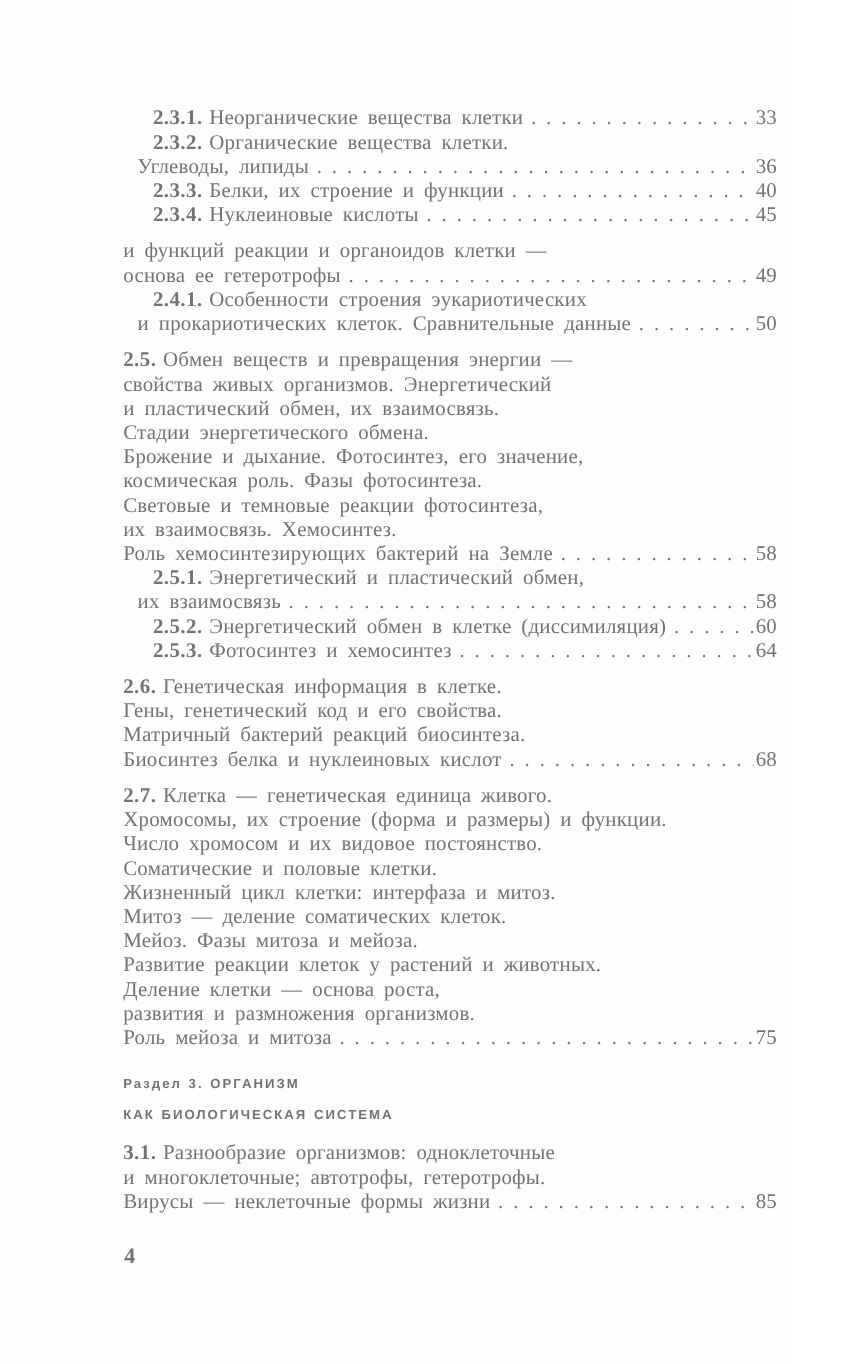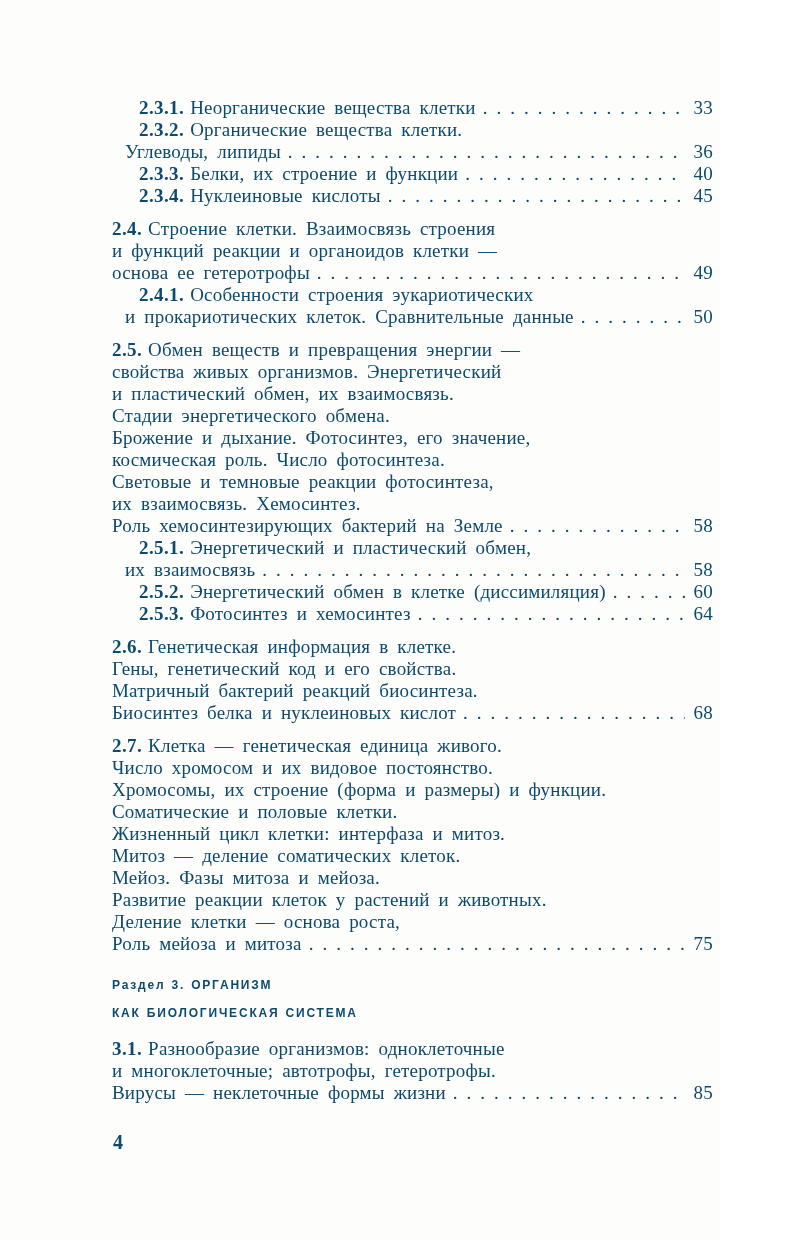--- a/index.html
+++ b/index.html
@@ -6,21 +6,21 @@
     margin: 0;
     padding: 0;
     background: #ffffff;
   }
   .page {
     position: relative;
     width: 720px;
     height: 1240px;
     background: #fdfdfb;
     font-family: "Liberation Serif", "DejaVu Serif", serif;
-    color: #0c4a6e;
+    color: #737373;
     overflow: hidden;
   }
   .toc {
     position: absolute;
     left: 112px;
     top: 97px;
     width: 601px;
     font-size: 19px;
     line-height: 22px;
     word-spacing: 0.21em;
@@ -47,21 +47,20 @@
     white-space: nowrap;
     margin: 0 2px 0 7px;
   }
   .leader::after {
     content: "..........................................................";
     letter-spacing: 9px;
   }
   .pg {
     flex: none;
     min-width: 26px;
-    text-align: right;
   }
   .section {
     font-family: "Liberation Sans", "DejaVu Sans", sans-serif;
     font-weight: bold;
     font-size: 12px;
     line-height: 28px;
     letter-spacing: 1.8px;
     word-spacing: 0.08em;
     margin-top: 16px;
     margin-bottom: 8px;
@@ -107,21 +106,20 @@
       </div>
       <div class="entry l2">
         <div class="line first haspage">
           <span class="num">2.3.4.</span>
           <span class="txt">Нуклеиновые кислоты</span>
           <span class="leader"></span>
           <span class="pg">45</span>
         </div>
       </div>
       <div class="entry l1">
-        <div class="line first"><span class="num">2.4.</span><span class="txt">Строение клетки. Взаимосвязь строения</span></div>
         <div class="line"><span class="txt">и функций реакции и органоидов клетки —</span></div>
         <div class="line haspage">
           <span class="txt">основа ее гетеротрофы</span>
           <span class="leader"></span>
           <span class="pg">49</span>
         </div>
       </div>
       <div class="entry l2">
         <div class="line first"><span class="num">2.4.1.</span><span class="txt">Особенности строения эукариотических</span></div>
         <div class="line haspage">
@@ -129,21 +127,21 @@
           <span class="leader"></span>
           <span class="pg">50</span>
         </div>
       </div>
       <div class="entry l1">
         <div class="line first"><span class="num">2.5.</span><span class="txt">Обмен веществ и превращения энергии —</span></div>
         <div class="line"><span class="txt">свойства живых организмов. Энергетический</span></div>
         <div class="line"><span class="txt">и пластический обмен, их взаимосвязь.</span></div>
         <div class="line"><span class="txt">Стадии энергетического обмена.</span></div>
         <div class="line"><span class="txt">Брожение и дыхание. Фотосинтез, его значение,</span></div>
-        <div class="line"><span class="txt">космическая роль. Число фотосинтеза.</span></div>
+        <div class="line"><span class="txt">космическая роль. Фазы фотосинтеза.</span></div>
         <div class="line"><span class="txt">Световые и темновые реакции фотосинтеза,</span></div>
         <div class="line"><span class="txt">их взаимосвязь. Хемосинтез.</span></div>
         <div class="line haspage">
           <span class="txt">Роль хемосинтезирующих бактерий на Земле</span>
           <span class="leader"></span>
           <span class="pg">58</span>
         </div>
       </div>
       <div class="entry l2">
         <div class="line first"><span class="num">2.5.1.</span><span class="txt">Энергетический и пластический обмен,</span></div>
@@ -174,28 +172,29 @@
         <div class="line"><span class="txt">Гены, генетический код и его свойства.</span></div>
         <div class="line"><span class="txt">Матричный бактерий реакций биосинтеза.</span></div>
         <div class="line haspage">
           <span class="txt">Биосинтез белка и нуклеиновых кислот</span>
           <span class="leader"></span>
           <span class="pg">68</span>
         </div>
       </div>
       <div class="entry l1">
         <div class="line first"><span class="num">2.7.</span><span class="txt">Клетка — генетическая единица живого.</span></div>
+        <div class="line"><span class="txt">Хромосомы, их строение (форма и размеры) и функции.</span></div>
         <div class="line"><span class="txt">Число хромосом и их видовое постоянство.</span></div>
-        <div class="line"><span class="txt">Хромосомы, их строение (форма и размеры) и функции.</span></div>
         <div class="line"><span class="txt">Соматические и половые клетки.</span></div>
         <div class="line"><span class="txt">Жизненный цикл клетки: интерфаза и митоз.</span></div>
         <div class="line"><span class="txt">Митоз — деление соматических клеток.</span></div>
         <div class="line"><span class="txt">Мейоз. Фазы митоза и мейоза.</span></div>
         <div class="line"><span class="txt">Развитие реакции клеток у растений и животных.</span></div>
         <div class="line"><span class="txt">Деление клетки — основа роста,</span></div>
+        <div class="line"><span class="txt">развития и размножения организмов.</span></div>
         <div class="line haspage">
           <span class="txt">Роль мейоза и митоза</span>
           <span class="leader"></span>
           <span class="pg">75</span>
         </div>
       </div>
       <div class="entry section">
         <div class="sline">Раздел 3. ОРГАНИЗМ</div>
         <div class="sline">КАК БИОЛОГИЧЕСКАЯ СИСТЕМА</div>
       </div>

